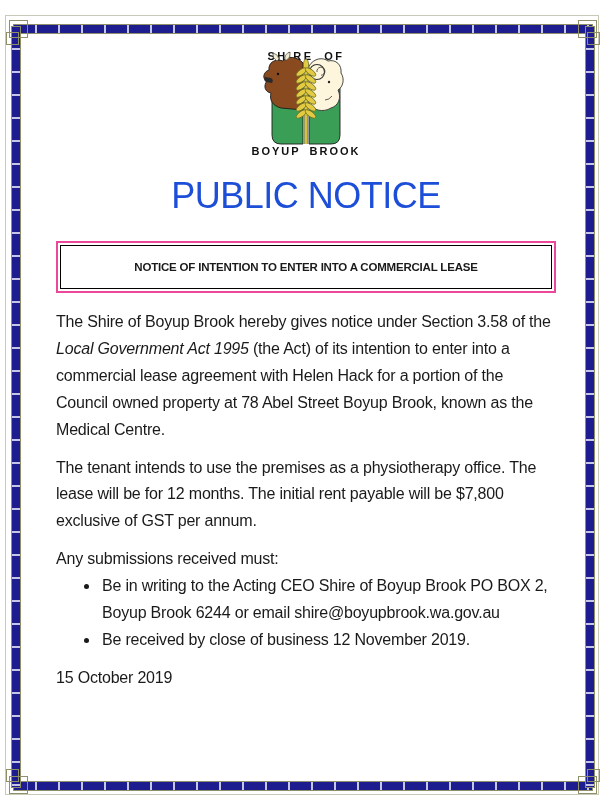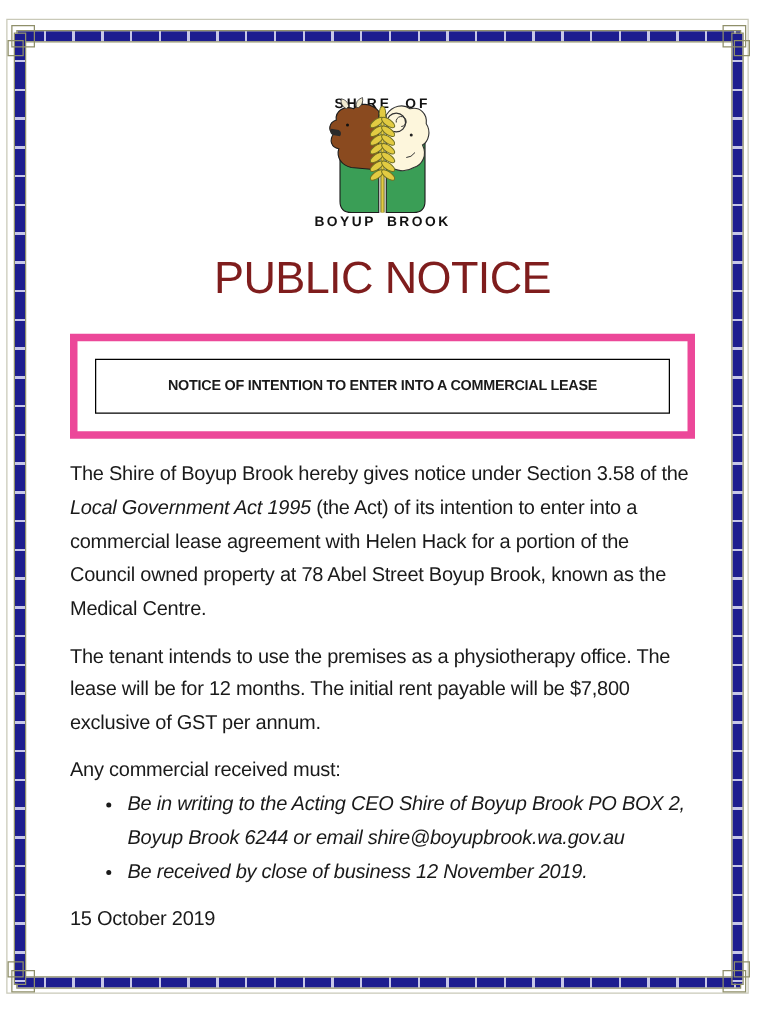--- a/index.html
+++ b/index.html
@@ -25,46 +25,46 @@
   .band-right  { right:14px; top:26px; bottom:24px; width:10px; }
   .corner { position:absolute; width:19px; height:18px; }
   .corner i { display:block; position:absolute; border:1px solid var(--border_outline,#8f8f6a); }
   .corner .sqA { left:0; top:0; right:0; bottom:0; }
   .corner .sqB { left:-3px; top:12px; width:11px; height:11px; }
   .corner.tl { left:9px;  top:20px; }
   .corner.tr { right:12px; top:20px; transform:scaleX(-1); }
   .corner.bl { left:9px;  bottom:18px; transform:scaleY(-1); }
   .corner.br { right:12px; bottom:18px; transform:scale(-1,-1); }
   
-  .content { position:absolute; left:56px; top:74px; width:500px; }
+  .content { position:absolute; left:56px; top:48px; width:500px; }
   .logo { text-align:center; line-height:0; }
   .logo-top, .logo-bottom { font-family:"Liberation Sans",sans-serif; font-weight:700;
     fill:#111; }
   .logo-top { font-size:11px; letter-spacing:2.5px; word-spacing:5px; }
   .logo-bottom { font-size:11px; letter-spacing:2px; word-spacing:4px; }
   .green-block { fill:var(--logo_green,#3a9e56); stroke:#1c1c1c; stroke-width:.9; }
   .bull { fill:var(--logo_brown,#8a4a1f); stroke:#1c1c1c; stroke-width:.9; }
   .horn { fill:#f0ead0; stroke:#333; stroke-width:.6; }
   .muzzle { fill:#2a2a2a; }
   .ram { fill:var(--logo_cream,#fdf6dc); stroke:#333; stroke-width:.9; }
   .ram-horn { fill:var(--logo_cream,#fdf6dc); stroke:#333; stroke-width:1.1; }
   .ram-line { fill:none; stroke:#333; stroke-width:.8; }
   .stem-out { stroke:var(--wheat_outline,#6f6f23); stroke-width:3.4; }
   .stem-in  { stroke:var(--wheat_yellow,#e2cb42); stroke-width:1.8; }
   .grain { fill:var(--wheat_yellow,#e2cb42); stroke:var(--wheat_outline,#6f6f23); stroke-width:.8; }
   .title { margin:18px 0 0; text-align:center; font-size:36px; font-weight:400;
-    letter-spacing:-.5px; color:#7f1d1d; line-height:1.2; }
-  .notice-box { margin-top:24px; border:6px solid #ec4899; padding:14px; }
+    letter-spacing:-.5px; color:#1d4ed8; line-height:1.2; }
+  .notice-box { margin-top:24px; border:2px solid #ec4899; padding:2px; }
   .notice-box-inner { border:1px solid #000; padding:15px 6px; text-align:center;
     font-weight:700; font-size:11.5px; letter-spacing:-.2px; }
   .bodytext { margin-top:16px; font-size:16px; line-height:1.68; letter-spacing:-.2px; }
   .bodytext p { margin:0 0 11px; }
   .bodytext p.tight { margin-bottom:0; }
   .bodytext ul { margin:0 0 11px; padding-left:44px; }
-  .bodytext li { padding-left:2px;font-style:italic; }
+  .bodytext li { padding-left:2px; }
 </style>
 </head>
 <body>
 
 <div class="page">
 
   <div class="hairline"></div>
   <div class="band band-h band-top"></div>
   <div class="band band-h band-bottom"></div>
   <div class="band band-v band-left"></div>
@@ -130,21 +130,21 @@
 
     <h1 class="title">PUBLIC NOTICE</h1>
 
     <div class="notice-box">
       <div class="notice-box-inner">NOTICE OF INTENTION TO ENTER INTO A COMMERCIAL LEASE</div>
     </div>
 
     <div class="bodytext">
       <p><span>The Shire of Boyup Brook hereby gives notice under Section 3.58 of the </span><i>Local Government Act 1995</i><span> (the Act) of its intention to enter into a commercial lease agreement with Helen Hack for a portion of the Council owned property at 78 Abel Street Boyup Brook, known as the Medical Centre.</span></p>
       <p>The tenant intends to use the premises as a physiotherapy office. The lease will be for 12 months. The initial rent payable will be $7,800 exclusive of GST per annum.</p>
-      <p class="tight">Any commercial received must:</p>
+      <p class="tight">Any submissions received must:</p>
       <ul>
         <li>Be in writing to the Acting CEO Shire of Boyup Brook PO BOX 2, Boyup Brook 6244 or email shire@boyupbrook.wa.gov.au</li>
         <li>Be received by close of business 12 November 2019.</li>
       </ul>
       <p>15 October 2019</p>
     </div>
 
   </div>
 </div>
 

